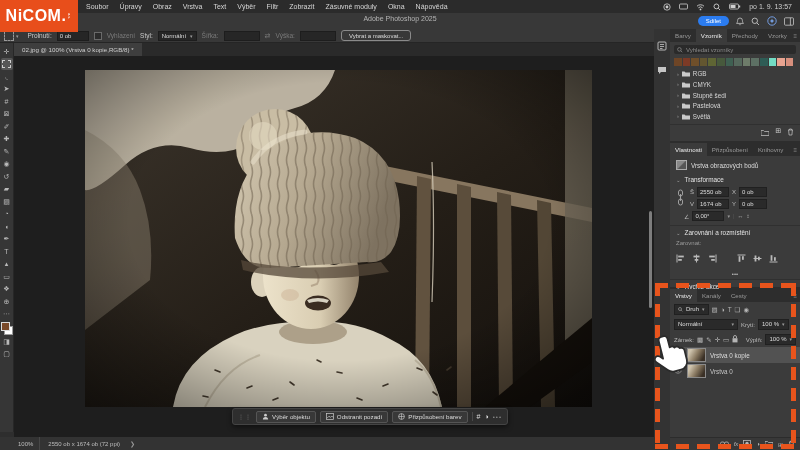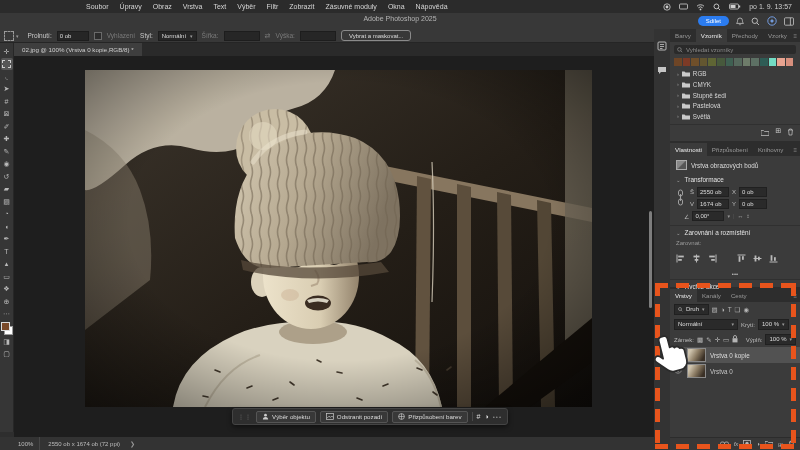--- a/index.html
+++ b/index.html
@@ -674,14 +674,18 @@
   <div class="dash-h" style="left:655px;top:444px;width:141px;"></div>
   <div class="dash-v" style="left:655px;top:283px;height:166px;"></div>
   <div class="dash-v" style="left:791px;top:283px;height:166px;"></div>
 
   <div class="hand">
     <svg width="44" height="46" viewBox="0 0 32 34" style="transform:rotate(-14deg);">
       <path d="M12.2 2.2c-1.5 0-2.5 1.1-2.5 2.7v13.3l-2-2.1c-1-1-2.6-1-3.5 0-.9.9-.9 2.4 0 3.4l6.8 7.7c1.2 1.3 2.9 2.1 4.6 2.1h5c3.3 0 5.9-2.7 5.9-6v-7.4c0-1.3-1-2.3-2.3-2.3h-.8c-.3-1-1.2-1.7-2.3-1.7-.5 0-.9.1-1.3.4-.4-.8-1.2-1.3-2.2-1.3-.4 0-.9.1-1.2.3V4.9c0-1.6-1.1-2.7-2.2-2.7z" fill="#ffffff" stroke="#2b2b2b" stroke-width="1.3" stroke-linejoin="round"></path>
     </svg>
   </div>
 
+  <div class="nicom">
+    <span class="word">NiCOM.</span>
+    <span class="suffix">a.s.</span>
+  </div>
 
 </div>
 
 </body></html>

